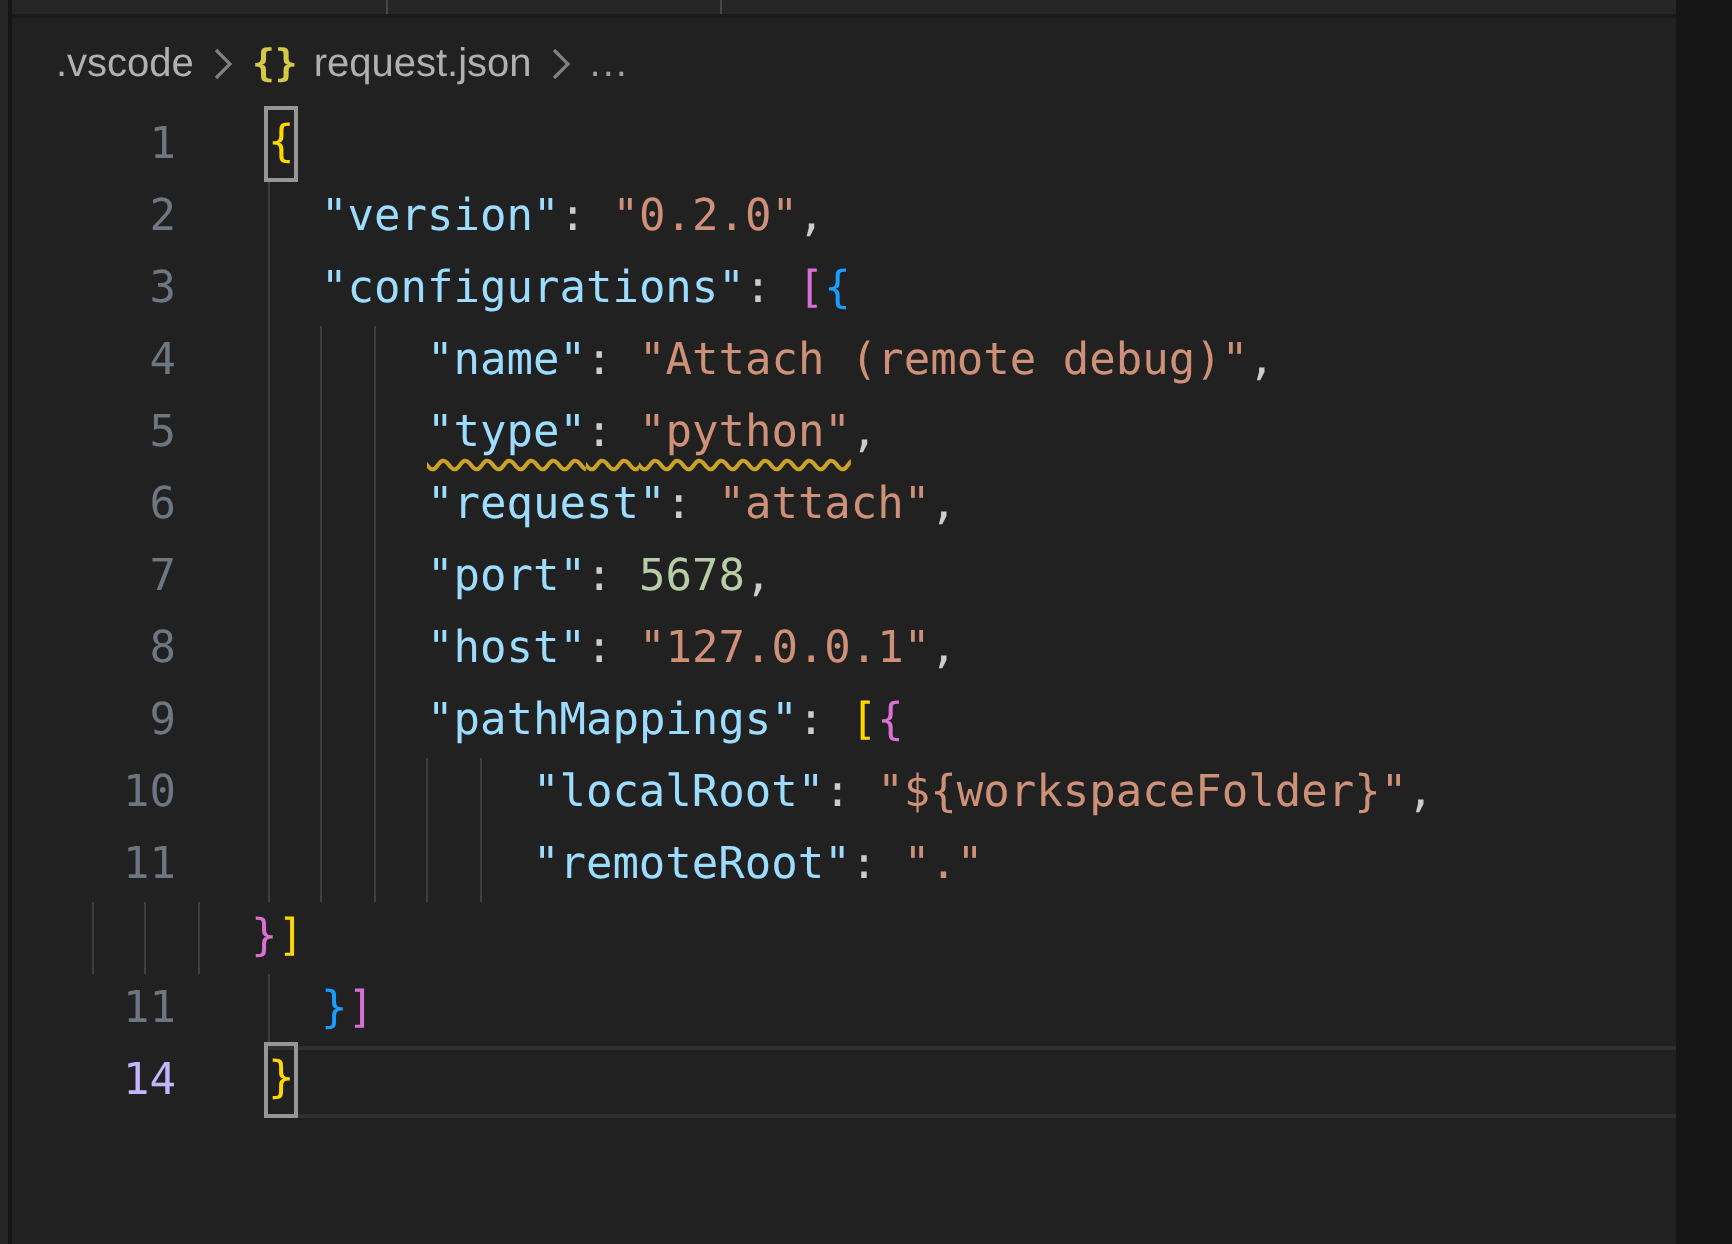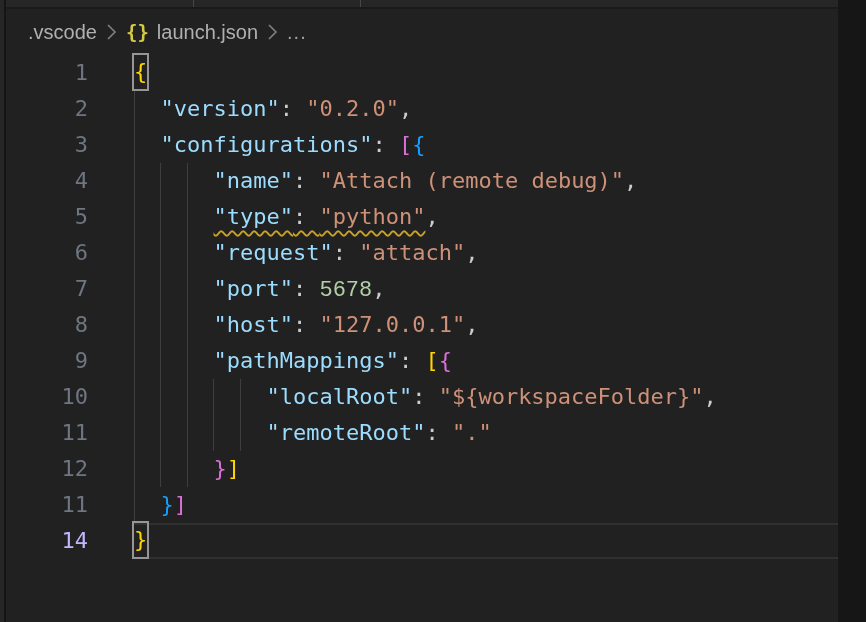--- a/index.html
+++ b/index.html
@@ -29,21 +29,21 @@
   .row{display:flex;height:36px;line-height:36px;font-size:22px;white-space:pre;}
   .gutter{width:88px;text-align:right;color:#6e7681;flex:none;}
   .gutter.active{color:#c4b5fd;}
   .code{position:relative;flex:1;padding-left:46px;color:#cccccc;}
   .guide{position:absolute;top:0;bottom:0;width:1px;background:#3f3f3f;}
   .row.current .code::before{content:"";position:absolute;left:44px;right:0;top:0;bottom:0;
       border-top:2px solid #303030;border-bottom:2px solid #303030;box-sizing:border-box;
       pointer-events:none;}
   .tk-key{color:#9cdcfe;}
   .tk-str{color:#ce9178;}
-  .tk-num{color:#b5cea8;font-family:Liberation Mono, monospace;}
+  .tk-num{color:#b5cea8;}
   .tk-punct{color:#cccccc;}
   .tk-b1{color:#ffd700;}
   .tk-b2{color:#da70d6;}
   .tk-b3{color:#179fff;}
   .warn{text-decoration:underline wavy #c9a227;text-decoration-thickness:1.5px;
         text-underline-offset:6px;text-decoration-skip-ink:none;}
   .match{display:inline-block;height:34px;line-height:34px;vertical-align:top;
          outline:2px solid #969696;outline-offset:0;position:relative;z-index:1;}
 </style>
 </head>
@@ -59,38 +59,38 @@
   </div>
 
   <div class="breadcrumbs">
     <span class="crumb">.vscode</span>
     <span class="crumb-sep">
       <svg width="11" height="18" viewBox="0 0 11 18">
         <polyline points="2,2 9,9 2,16" fill="none" stroke="#808080" stroke-width="1.6"></polyline>
       </svg>
     </span>
     <span class="json-icon">{}</span>
-    <span class="crumb">launch.json</span>
+    <span class="crumb">request.json</span>
     <span class="crumb-sep">
       <svg width="11" height="18" viewBox="0 0 11 18">
         <polyline points="2,2 9,9 2,16" fill="none" stroke="#808080" stroke-width="1.6"></polyline>
       </svg>
     </span>
     <span class="crumb-more">...</span>
   </div>
 
   <div class="code-lines">
       <div class="row"><div class="gutter">1</div><div class="code"><span><span class="tk-b1 match">{</span></span></div></div>
       <div class="row"><div class="gutter">2</div><div class="code"><div class="guide" style="left: calc(0ch + 46px);"></div><span>  <span class="tk-key">"version"</span><span class="tk-punct">: </span><span class="tk-str">"0.2.0"</span><span class="tk-punct">,</span></span></div></div>
       <div class="row"><div class="gutter">3</div><div class="code"><div class="guide" style="left: calc(0ch + 46px);"></div><span>  <span class="tk-key">"configurations"</span><span class="tk-punct">: </span><span class="tk-b2">[</span><span class="tk-b3">{</span></span></div></div>
       <div class="row"><div class="gutter">4</div><div class="code"><div class="guide" style="left: calc(0ch + 46px);"></div><div class="guide" style="left: calc(2ch + 46px);"></div><div class="guide" style="left: calc(4ch + 46px);"></div><span>      <span class="tk-key">"name"</span><span class="tk-punct">: </span><span class="tk-str">"Attach (remote debug)"</span><span class="tk-punct">,</span></span></div></div>
       <div class="row"><div class="gutter">5</div><div class="code"><div class="guide" style="left: calc(0ch + 46px);"></div><div class="guide" style="left: calc(2ch + 46px);"></div><div class="guide" style="left: calc(4ch + 46px);"></div><span>      <span class="tk-key warn">"type"</span><span class="tk-punct warn">: </span><span class="tk-str warn">"python"</span><span class="tk-punct">,</span></span></div></div>
       <div class="row"><div class="gutter">6</div><div class="code"><div class="guide" style="left: calc(0ch + 46px);"></div><div class="guide" style="left: calc(2ch + 46px);"></div><div class="guide" style="left: calc(4ch + 46px);"></div><span>      <span class="tk-key">"request"</span><span class="tk-punct">: </span><span class="tk-str">"attach"</span><span class="tk-punct">,</span></span></div></div>
       <div class="row"><div class="gutter">7</div><div class="code"><div class="guide" style="left: calc(0ch + 46px);"></div><div class="guide" style="left: calc(2ch + 46px);"></div><div class="guide" style="left: calc(4ch + 46px);"></div><span>      <span class="tk-key">"port"</span><span class="tk-punct">: </span><span class="tk-num">5678</span><span class="tk-punct">,</span></span></div></div>
       <div class="row"><div class="gutter">8</div><div class="code"><div class="guide" style="left: calc(0ch + 46px);"></div><div class="guide" style="left: calc(2ch + 46px);"></div><div class="guide" style="left: calc(4ch + 46px);"></div><span>      <span class="tk-key">"host"</span><span class="tk-punct">: </span><span class="tk-str">"127.0.0.1"</span><span class="tk-punct">,</span></span></div></div>
       <div class="row"><div class="gutter">9</div><div class="code"><div class="guide" style="left: calc(0ch + 46px);"></div><div class="guide" style="left: calc(2ch + 46px);"></div><div class="guide" style="left: calc(4ch + 46px);"></div><span>      <span class="tk-key">"pathMappings"</span><span class="tk-punct">: </span><span class="tk-b1">[</span><span class="tk-b2">{</span></span></div></div>
       <div class="row"><div class="gutter">10</div><div class="code"><div class="guide" style="left: calc(0ch + 46px);"></div><div class="guide" style="left: calc(2ch + 46px);"></div><div class="guide" style="left: calc(4ch + 46px);"></div><div class="guide" style="left: calc(6ch + 46px);"></div><div class="guide" style="left: calc(8ch + 46px);"></div><span>          <span class="tk-key">"localRoot"</span><span class="tk-punct">: </span><span class="tk-str">"${workspaceFolder}"</span><span class="tk-punct">,</span></span></div></div>
       <div class="row"><div class="gutter">11</div><div class="code"><div class="guide" style="left: calc(0ch + 46px);"></div><div class="guide" style="left: calc(2ch + 46px);"></div><div class="guide" style="left: calc(4ch + 46px);"></div><div class="guide" style="left: calc(6ch + 46px);"></div><div class="guide" style="left: calc(8ch + 46px);"></div><span>          <span class="tk-key">"remoteRoot"</span><span class="tk-punct">: </span><span class="tk-str">"."</span></span></div></div>
-      <div class="row"><div class="gutter">12</div><div class="code"><div class="guide" style="left: calc(0ch + 46px);"></div><div class="guide" style="left: calc(2ch + 46px);"></div><div class="guide" style="left: calc(4ch + 46px);"></div><span>      <span class="tk-b2">}</span><span class="tk-b1">]</span></span></div></div>
+      <div class="row"><div class="code"><div class="guide" style="left: calc(0ch + 46px);"></div><div class="guide" style="left: calc(2ch + 46px);"></div><div class="guide" style="left: calc(4ch + 46px);"></div><span>      <span class="tk-b2">}</span><span class="tk-b1">]</span></span></div></div>
       <div class="row"><div class="gutter">11</div><div class="code"><div class="guide" style="left: calc(0ch + 46px);"></div><span>  <span class="tk-b3">}</span><span class="tk-b2">]</span></span></div></div>
       <div class="row current"><div class="gutter active">14</div><div class="code"><span><span class="tk-b1 match">}</span></span></div></div>
     </div>
 </div>
 
 </body></html>

